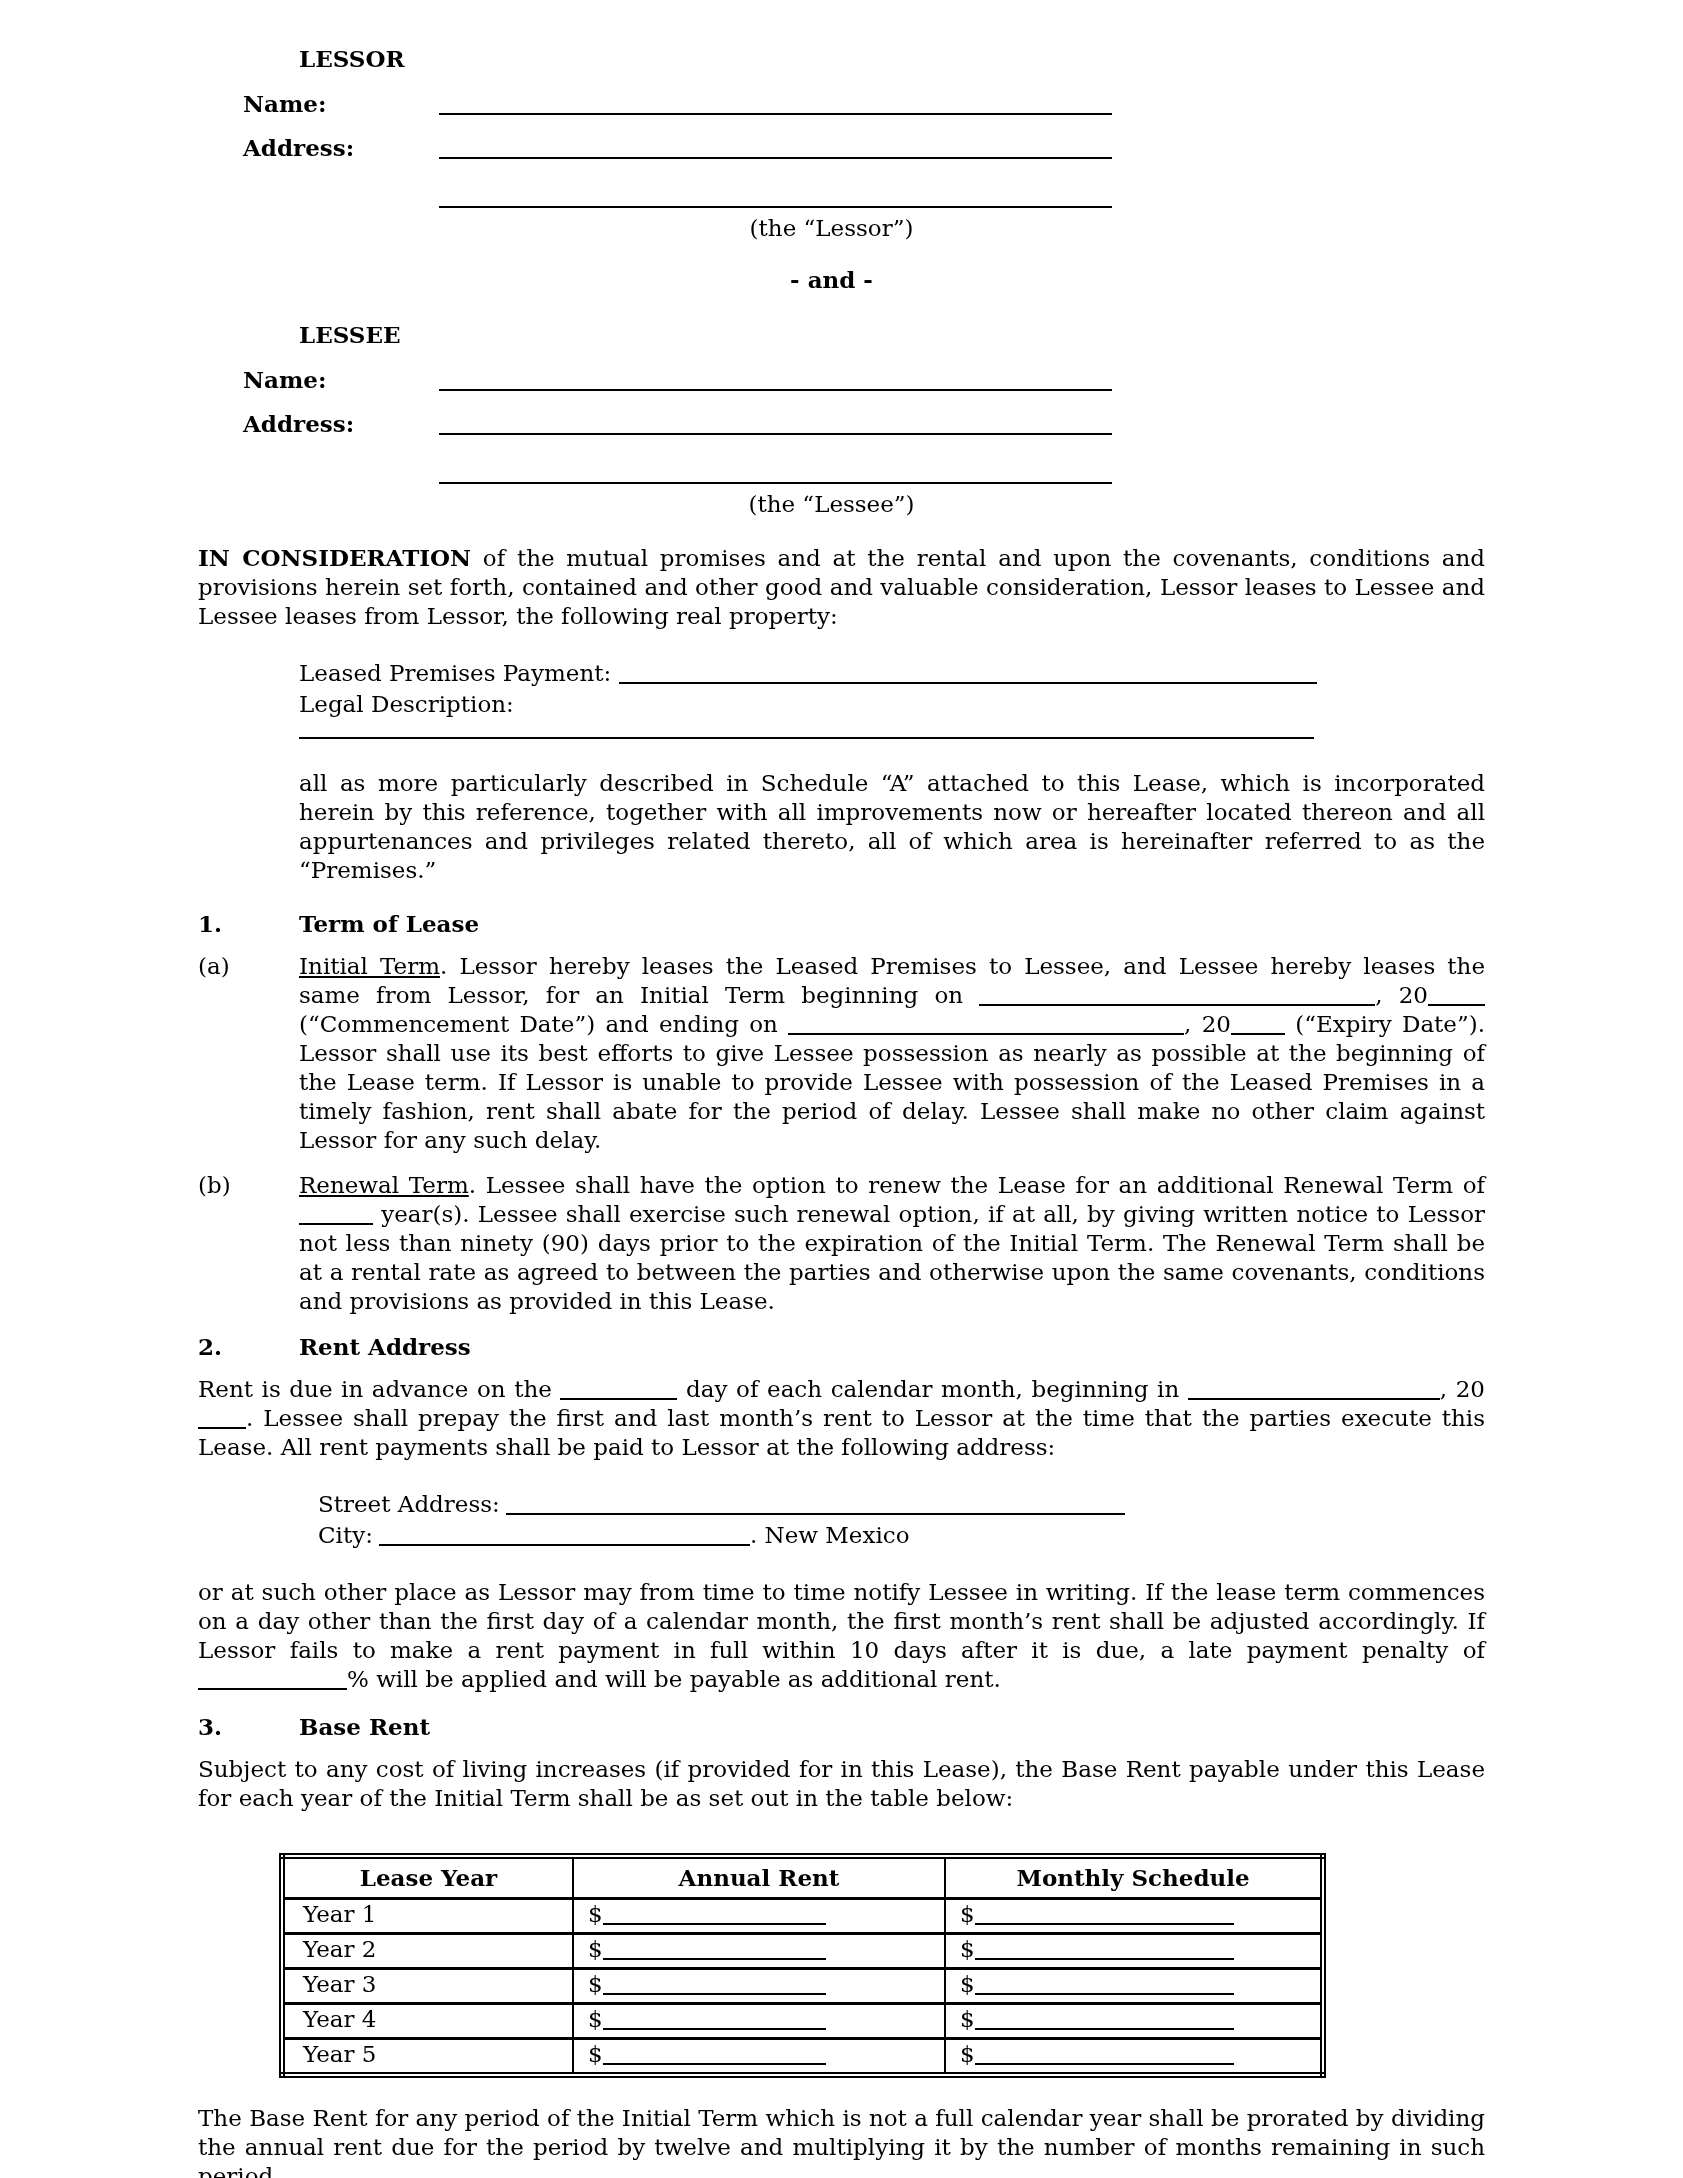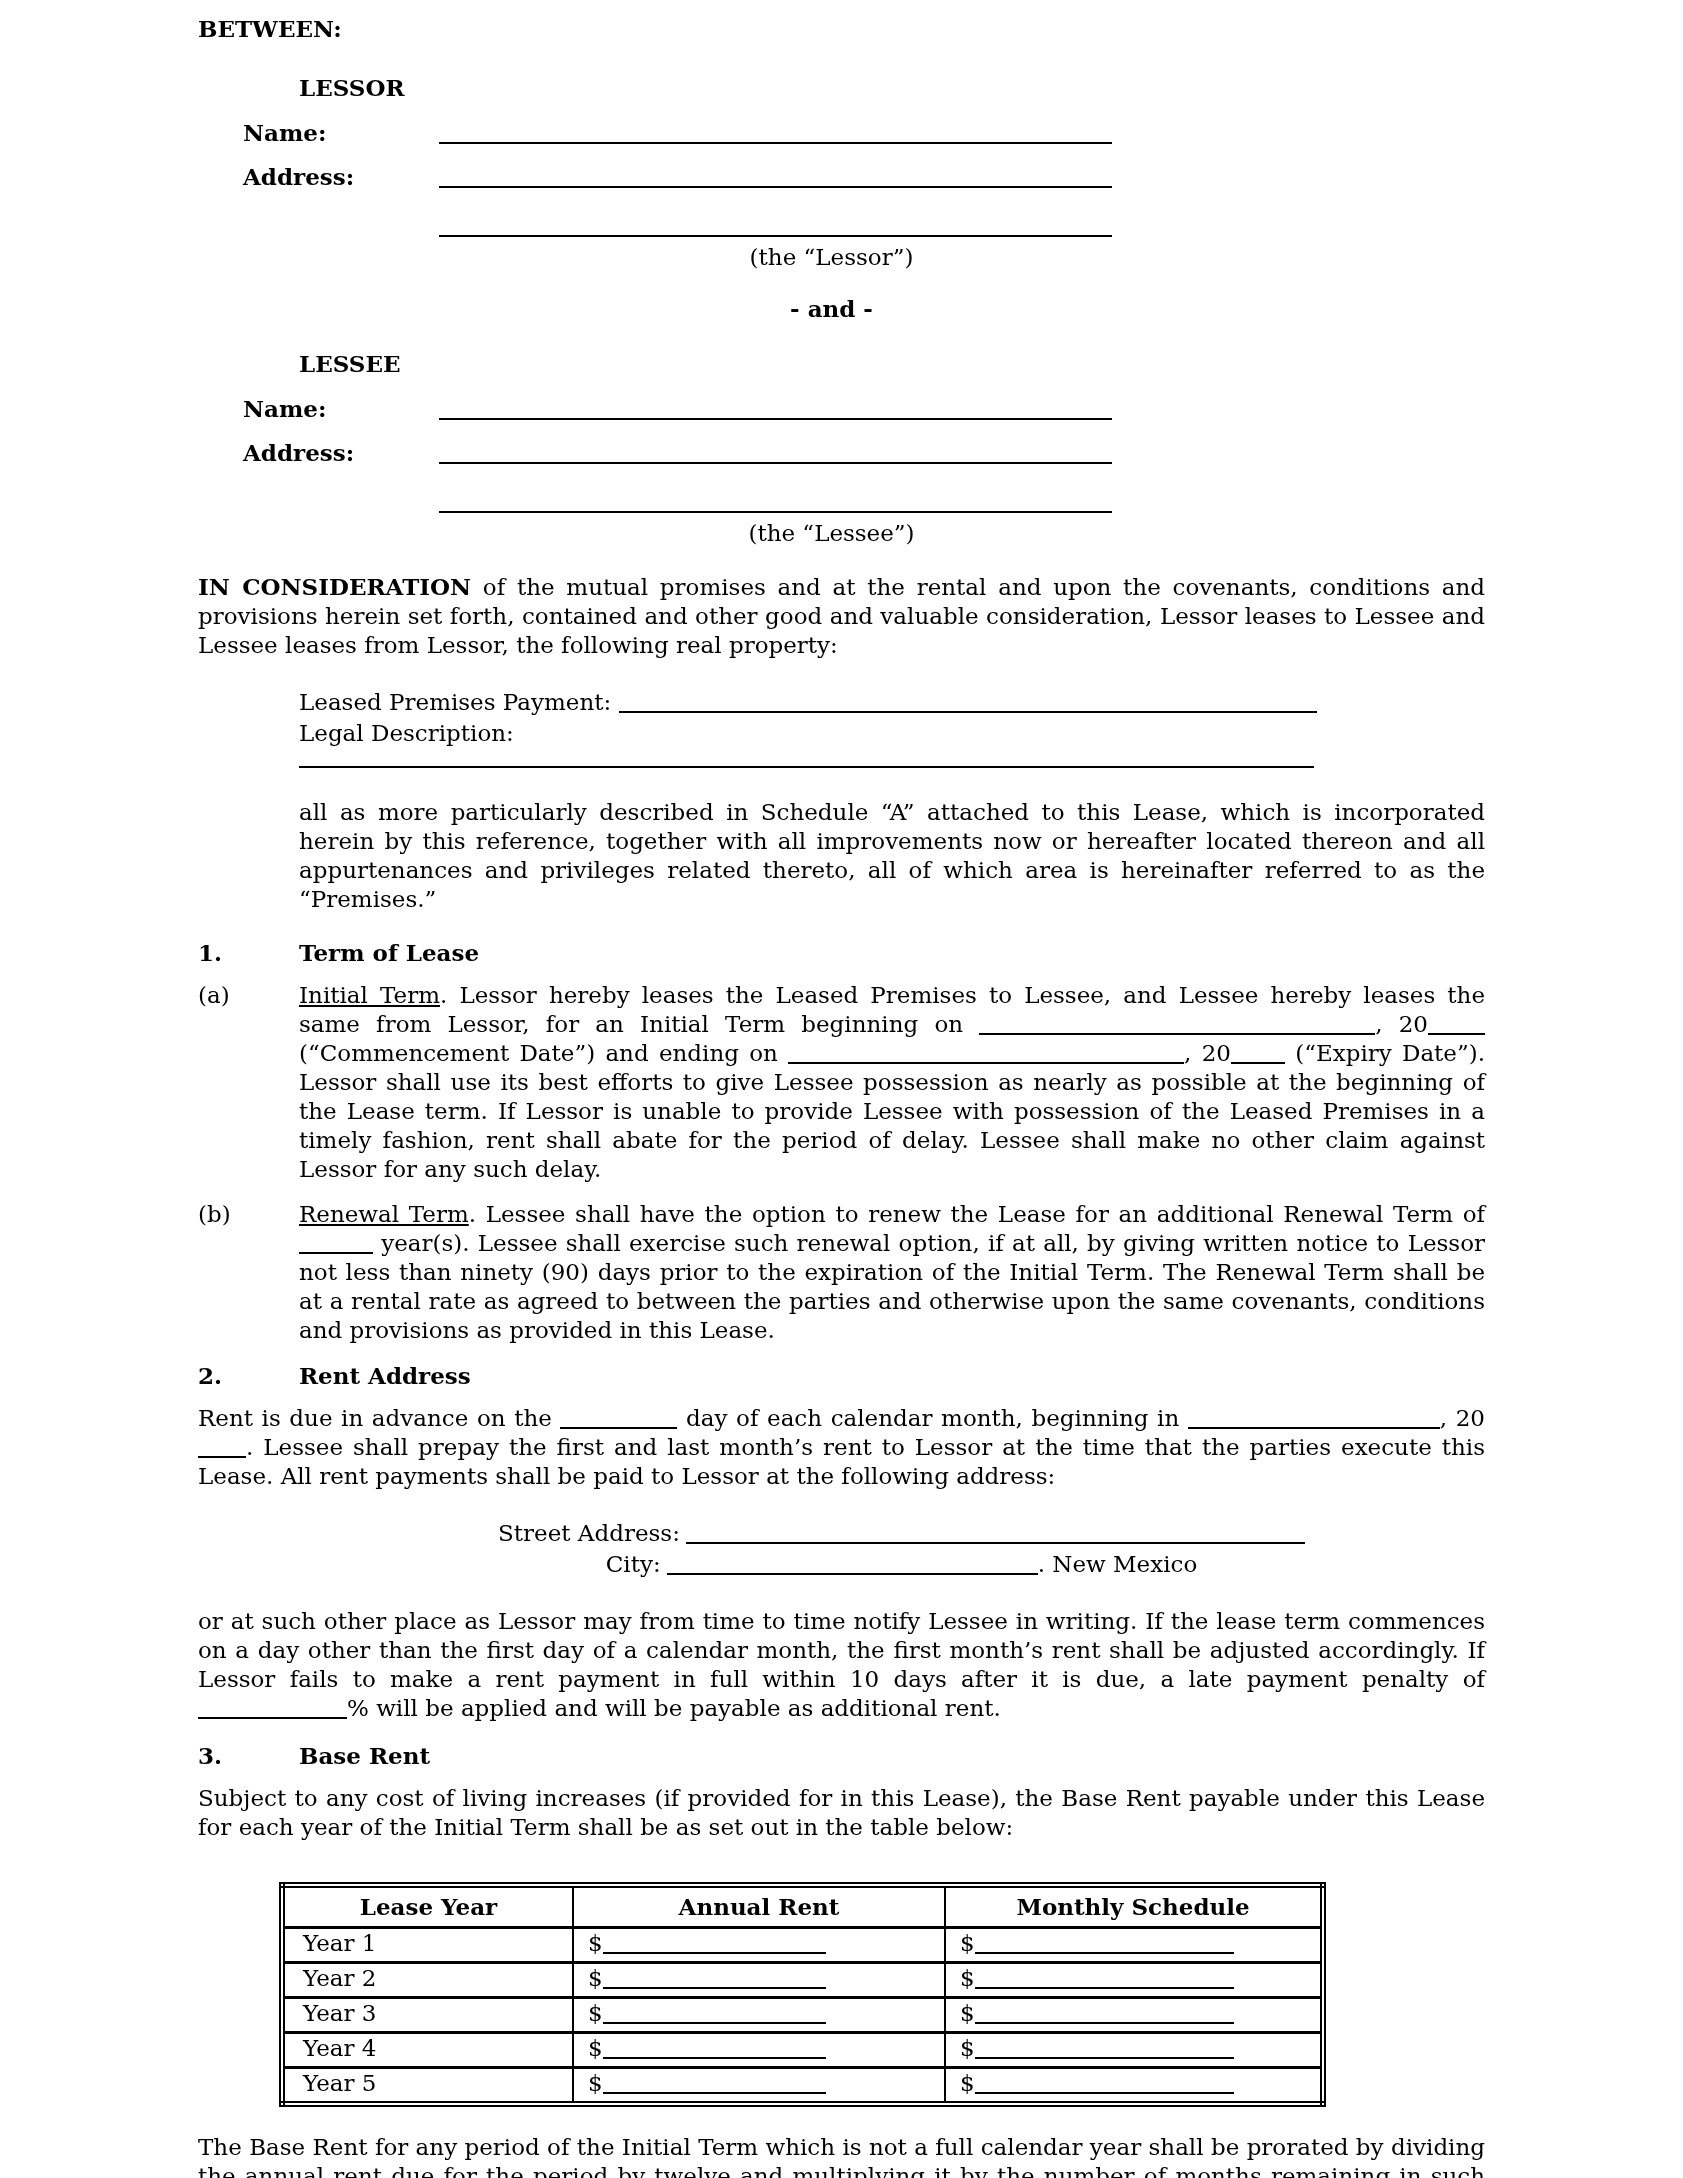--- a/index.html
+++ b/index.html
@@ -34,34 +34,33 @@
   
   .clause {display:flex;}
   .clause-label {width:101px; flex:none;}
   .clause-body {flex:1; text-align:justify;}
 
   
   .prem-row {margin-left:101px; margin-right:168px; display:flex; align-items:baseline;}
   .prem-fill {flex:1; height:14px; border-bottom:2px solid #000; margin-left:8px; position:relative; top:3px;}
   .long-line {margin-left:101px; margin-top:18px; width:1015px; height:0; border-bottom:2px solid #000;}
 
-  .addr-row {margin-left:120px;text-align:center;}
+  .addr-row {margin-left:120px;}
 
   
   .rent-table {border-collapse:collapse; border:6px double #000; margin-left:81px; margin-top:40px; table-layout:fixed;}
   .rent-table th {border:2px solid #000; border-top-width:3px; border-bottom-width:3px; font-weight:bold; text-align:center; padding:4px 0 5px 0;}
   .rent-table td {border:2px solid #000; border-top-width:3px; border-bottom-width:3px; padding:0 0 3px 18px; text-align:left;}
   .rent-table td.money {padding-left:14px;}
 </style>
 </head>
 <body>
 
 <div class="page">
 
-  <div class="b">BETWEEN:</div>
 
   <div class="ind b" style="margin-top:30px;">LESSOR</div>
 
   <div class="frow" style="margin-top:16px;">
     <span class="flabel">Name:</span><span class="bl" style="width:673px;"></span>
   </div>
   <div class="frow" style="margin-top:14px;">
     <span class="flabel">Address:</span><span class="bl" style="width:673px;"></span>
   </div>
   <div class="frow" style="margin-top:20px;">

